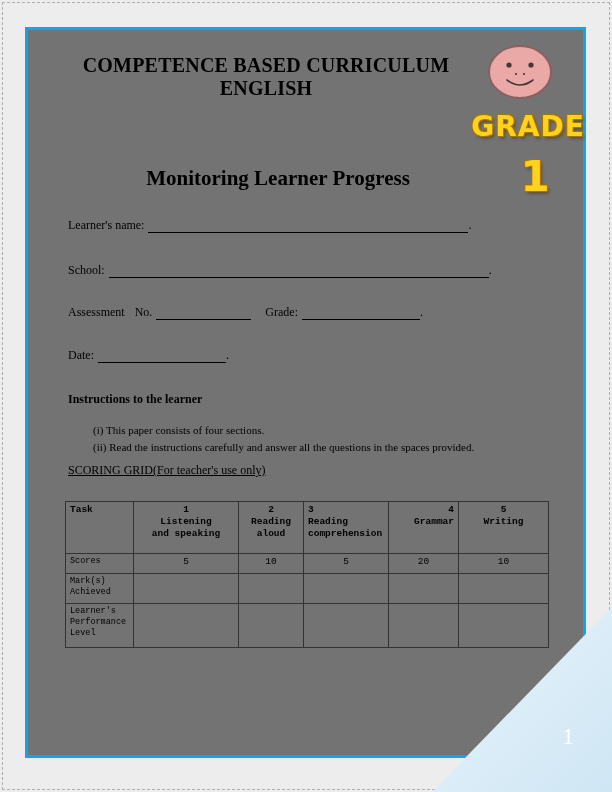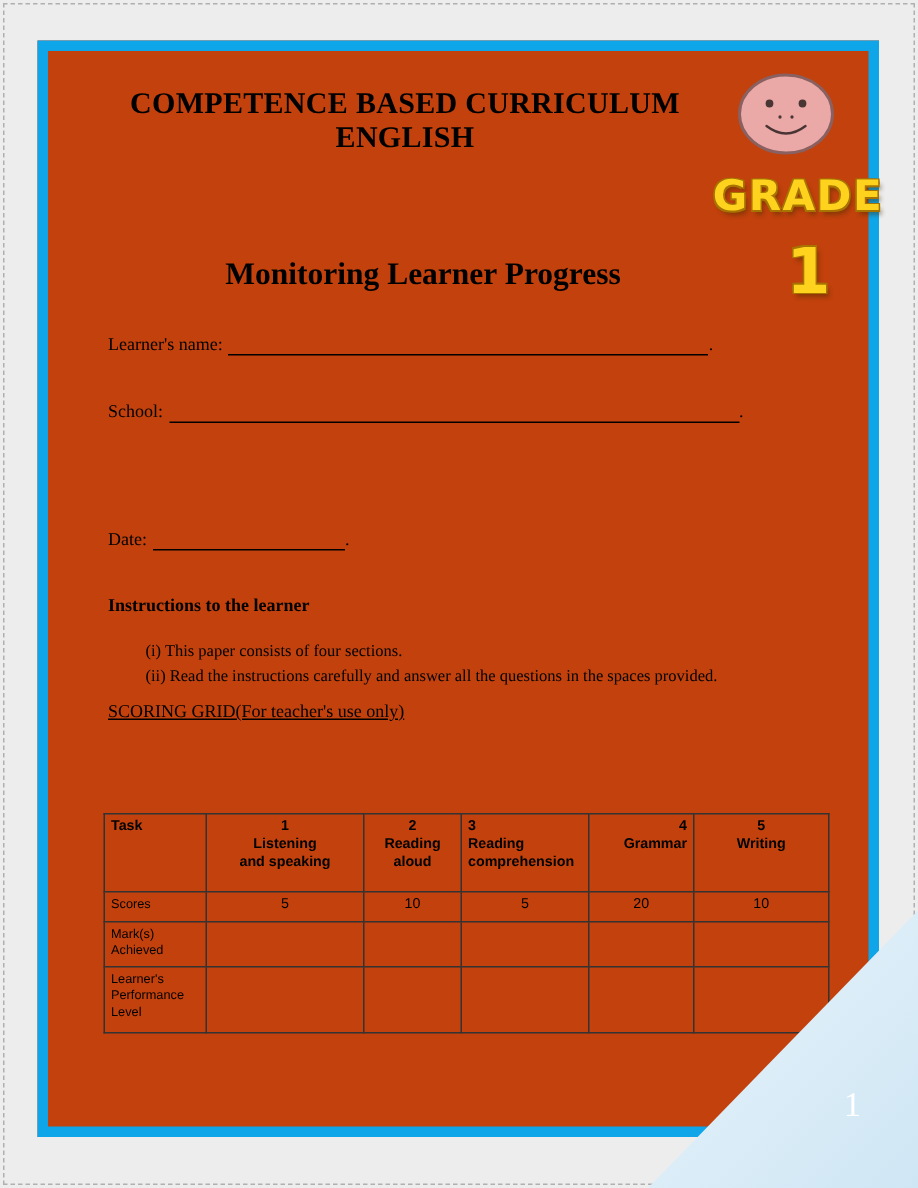--- a/index.html
+++ b/index.html
@@ -13,22 +13,22 @@
   }
   .canvas { position: absolute; inset: 0; }
   .dashed-border {
     position: absolute; inset: 2px;
     border: 1px dashed #b0b0b0;
     z-index: 1;
   }
   .page {
     position: absolute; left: 25px; top: 27px;
     width: 561px; height: 731px;
-    background: #c2410c;
-    border: 7px solid #0ea5e9;
+    background: #737373;
+    border: 3px solid #0ea5e9;
     z-index: 1;
   }
   .title-block {
     position: absolute; left: 12px; top: 24px; width: 452px;
     text-align: center;
     font-weight: bold; font-size: 20px; line-height: 23px;
     letter-spacing: 0.2px;
   }
   .smiley { position: absolute; left: 458px; top: 13px; width: 68px; height: 58px; }
   .grade-word, .grade-num {
@@ -57,23 +57,23 @@
   .w95 { width: 95px; } .w118 { width: 118px; } .w128 { width: 128px; }
   .gap-s { margin-left: 10px; } .gap-m { margin-left: 14px; }
   .instructions { position: absolute; left: 40px; top: 361px; font-size: 11px; line-height: 17px; }
   .instructions .ih { font-weight: bold; font-size: 12px; margin-bottom: 14px; }
   .instructions .item { margin-left: 25px; }
   .scoring-heading {
     position: absolute; left: 40px; top: 433px;
     font-weight: normal; font-size: 12px; text-decoration: underline;
   }
   table.grid {
-    position: absolute; left: 37px; top: 508px;
+    position: absolute; left: 37px; top: 471px;
     width: 483px; border-collapse: collapse; table-layout: fixed;
-    font-family: Liberation Sans, sans-serif;
+    font-family: Liberation Mono, monospace;
     padding-left: 13px;
   }
   table.grid th, table.grid td {
     border: 1px solid #333;
     vertical-align: top;
     padding: 2px 4px;
   }
   tr.hdr th { height: 52px; font-weight: bold; font-size: 9.5px; line-height: 12px; }
   th.task { text-align: left; }
   th.c0, th.c1, th.c4 { text-align: center; }
@@ -127,20 +127,23 @@
     <div class="subtitle">Monitoring Learner Progress</div>
 
     <div class="form-line l2">
       <span>School:</span><span class="blank w380"></span><span>.</span>
     </div>
 
     <div class="form-line l1">
       <span>Learner's name:</span><span class="blank w320"></span><span>.</span>
     </div>
 
+    <div class="form-line l3">
+      <span>Assessment</span><span class="gap-s">No.</span><span class="blank w95"></span><span class="gap-m">Grade:</span><span class="blank w118"></span><span>.</span>
+    </div>
 
     <div class="form-line l4">
       <span>Date:</span><span class="blank w128"></span><span>.</span>
     </div>
 
     <div class="instructions">
       <div class="ih">Instructions to the learner</div>
       <div class="item">(i) This paper consists of four sections.</div>
       <div class="item">(ii) Read the instructions carefully and answer all the questions in the spaces provided.</div>
     </div>

